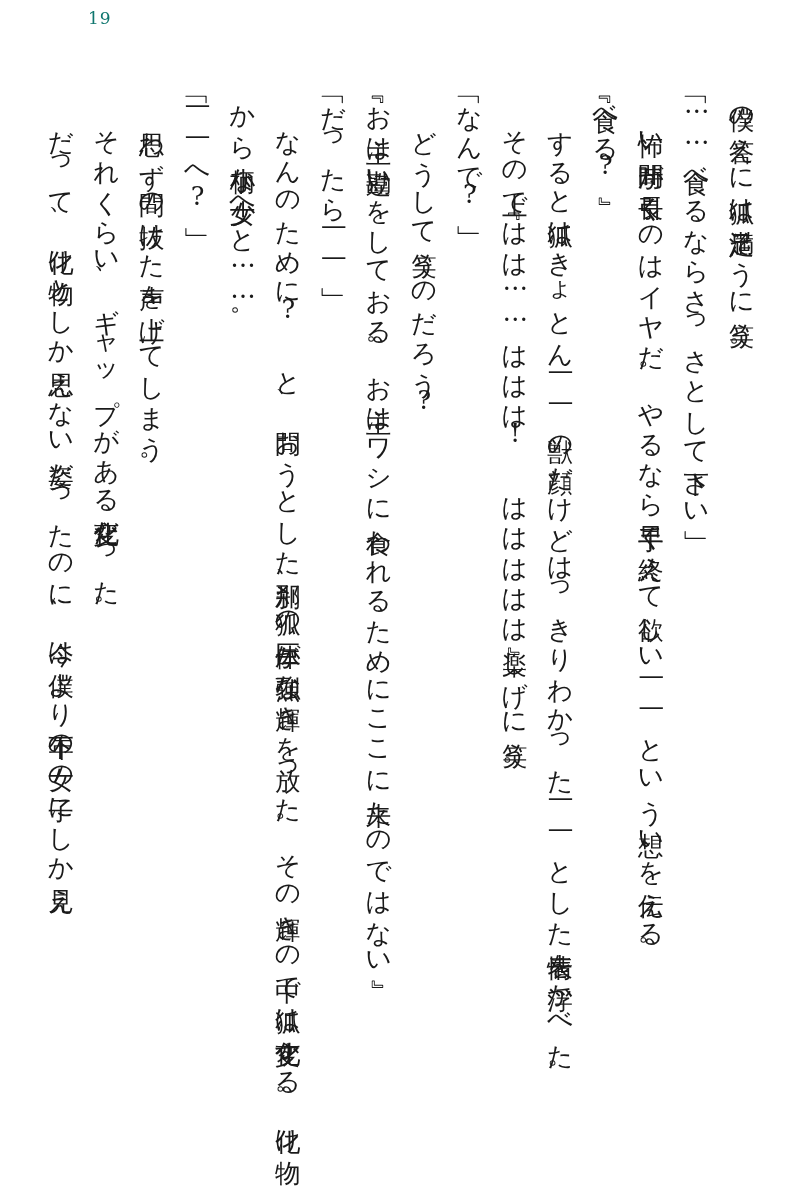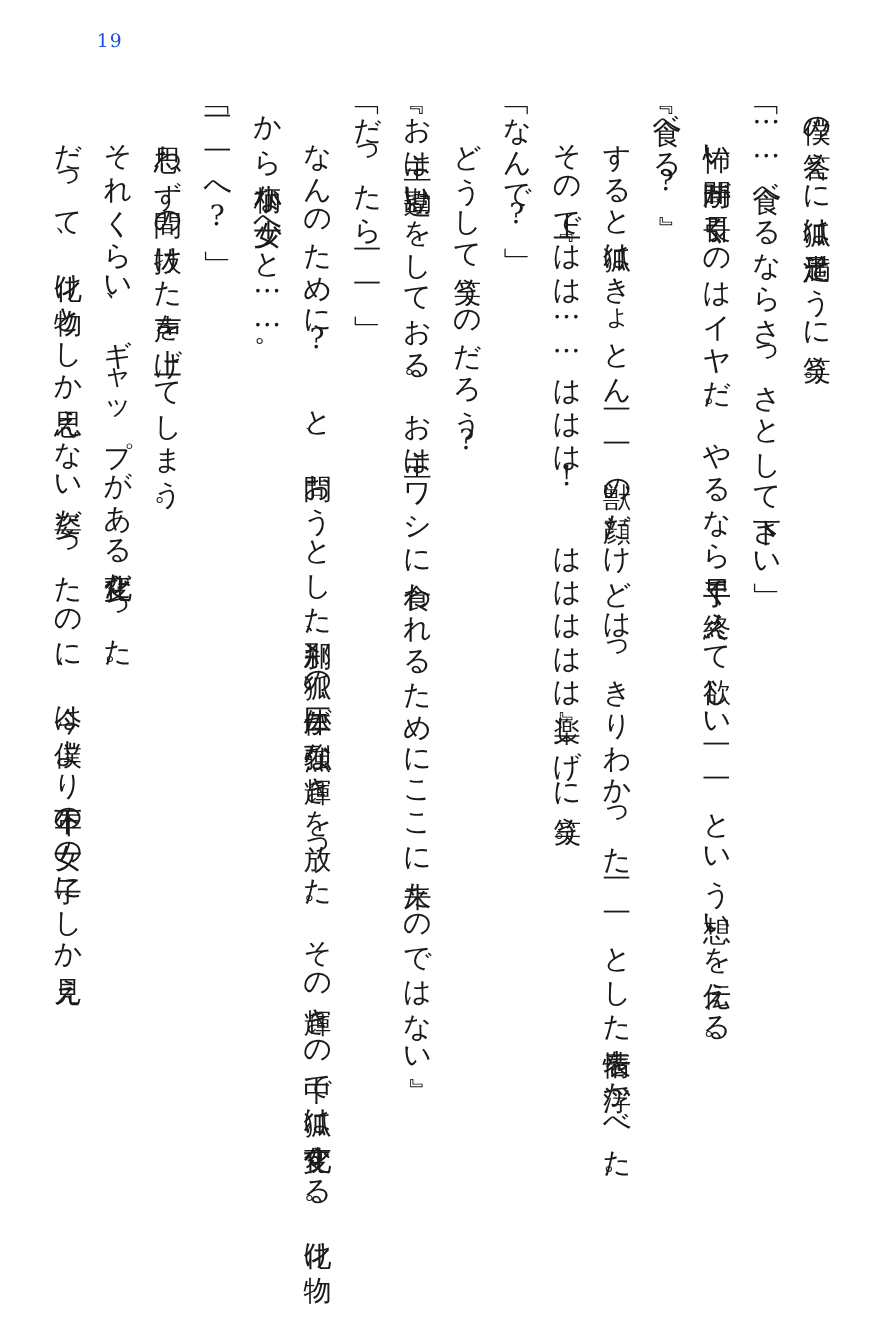--- a/index.html
+++ b/index.html
@@ -11,25 +11,25 @@
     position: relative;
     width: 800px;
     height: 1200px;
     background: #ffffff;
     overflow: hidden;
     font-family: "DejaVu Serif", "Liberation Serif", serif;
     color: #1a1a1a;
   }
   .page-number {
     position: absolute;
-    top: 28px;
+    top: 8px;
     left: 88px;
     font-size: 17px;
     font-family: "DejaVu Serif", "Liberation Serif", serif;
-    color: #1d4ed8;
+    color: #0f766e;
     letter-spacing: 1px;
   }
   .body-text {
     position: absolute;
     top: 88px;
     left: 40px;
     right: 36px;
     height: 1072px;
     writing-mode: vertical-rl;
     -webkit-writing-mode: vertical-rl;

